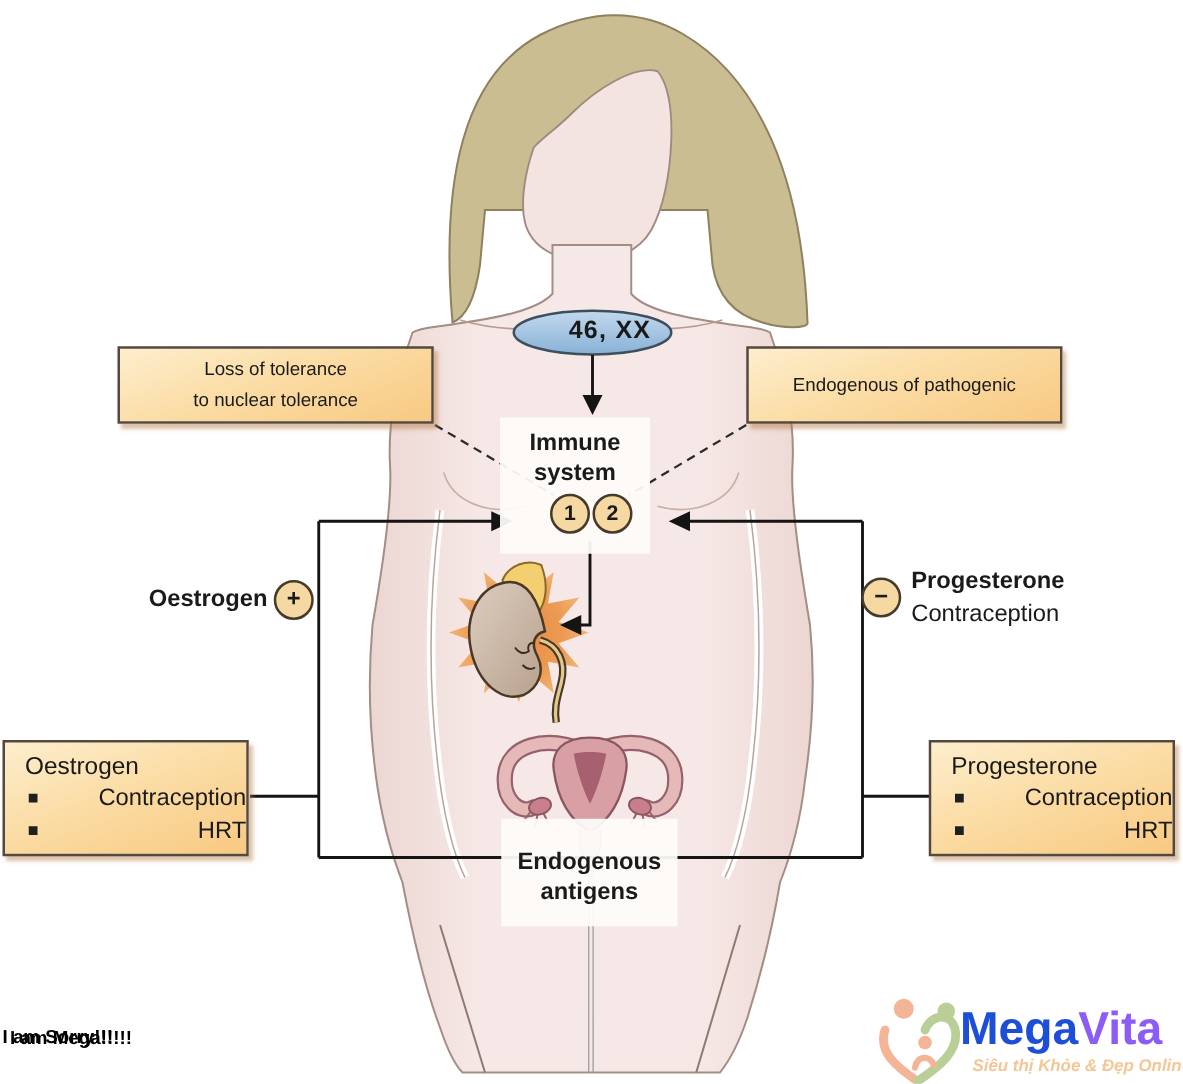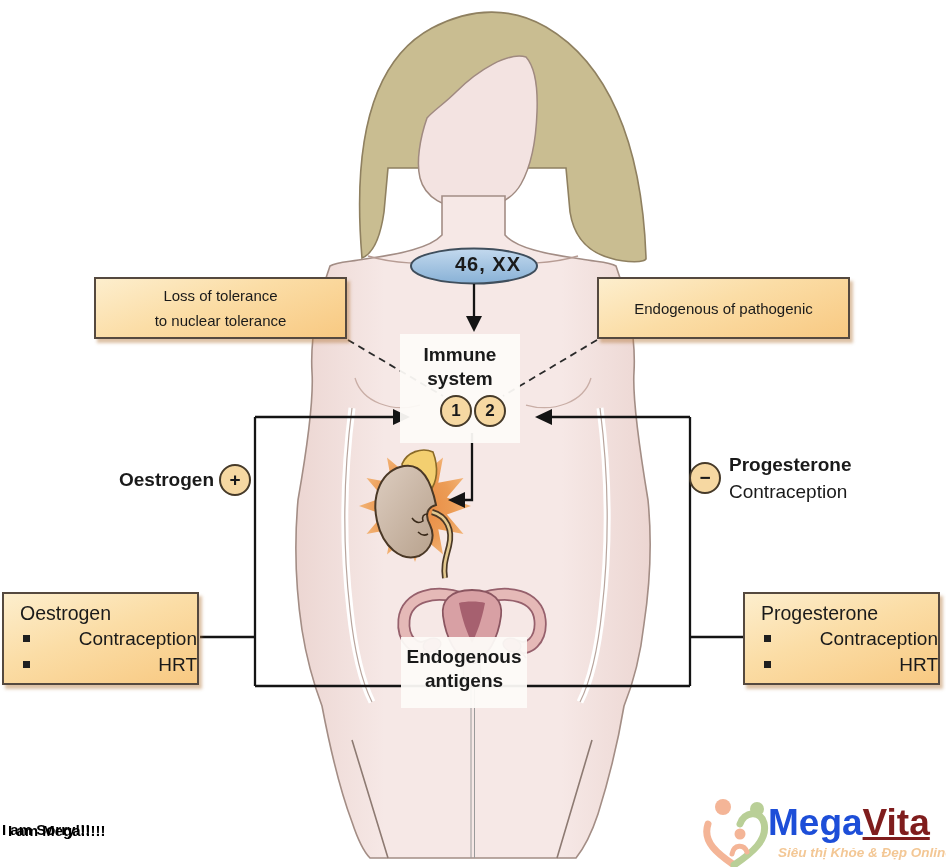--- a/index.html
+++ b/index.html
@@ -21,21 +21,21 @@
   .badge{position:absolute;z-index:5;width:28px;height:28px;border-radius:50%;
          background:#f6d8a2;border:2px solid #463a29;display:flex;align-items:center;
          justify-content:center;font-weight:bold;font-size:17px;box-sizing:content-box;}
   .side-label{position:absolute;z-index:5;font-size:19px;}
   .b{font-weight:bold;}
   #sorry-wrap{position:absolute;z-index:7;left:0;top:818px;width:220px;height:28px;}
   .sorry-layer{position:absolute;font-weight:bold;font-size:15px;white-space:nowrap;color:#000;}
   #brand{position:absolute;z-index:7;left:696px;top:794px;width:250px;height:73px;}
   #brand-name{position:absolute;left:72px;top:8px;font-weight:bold;font-size:37px;letter-spacing:0px;}
   #brand-mega{color:#1d4ed8;}
-  #brand-vita{color:#7f1d1d;text-decoration:underline;}
+  #brand-vita{color:#8b5cf6;}
   #brand-tagline{position:absolute;left:82px;top:51px;font-style:italic;font-weight:bold;
                  font-size:13.5px;color:#f3c795;white-space:nowrap;}
 </style>
 </head>
 <body>
 
 <div id="stage">
 
   <svg id="figure-svg" width="946" height="867" viewBox="0 0 946 867">
     <defs>
@@ -205,21 +205,21 @@
     <div class="bullet-row">
       <span class="bullet-sq"></span>
       <span>Contraception</span>
     </div>
     <div class="bullet-row">
       <span class="bullet-sq"></span>
       <span>HRT</span>
     </div>
   </div>
 
-  <div class="wbox" style="left:401px;top:637px;width:126px;height:63px;padding-top:8px">
+  <div class="wbox" style="left:401px;top:655px;width:141px;height:63px;padding-top:23px">
     <div>Endogenous</div>
     <div>antigens</div>
   </div>
 
   <div style="position:absolute;z-index:5;left:425px;top:253px;width:126px;text-align:center;
               font-size:20px;font-weight:600;letter-spacing:1px">
     <span>46, XX</span>
   </div>
 
   <div id="sorry-wrap">

